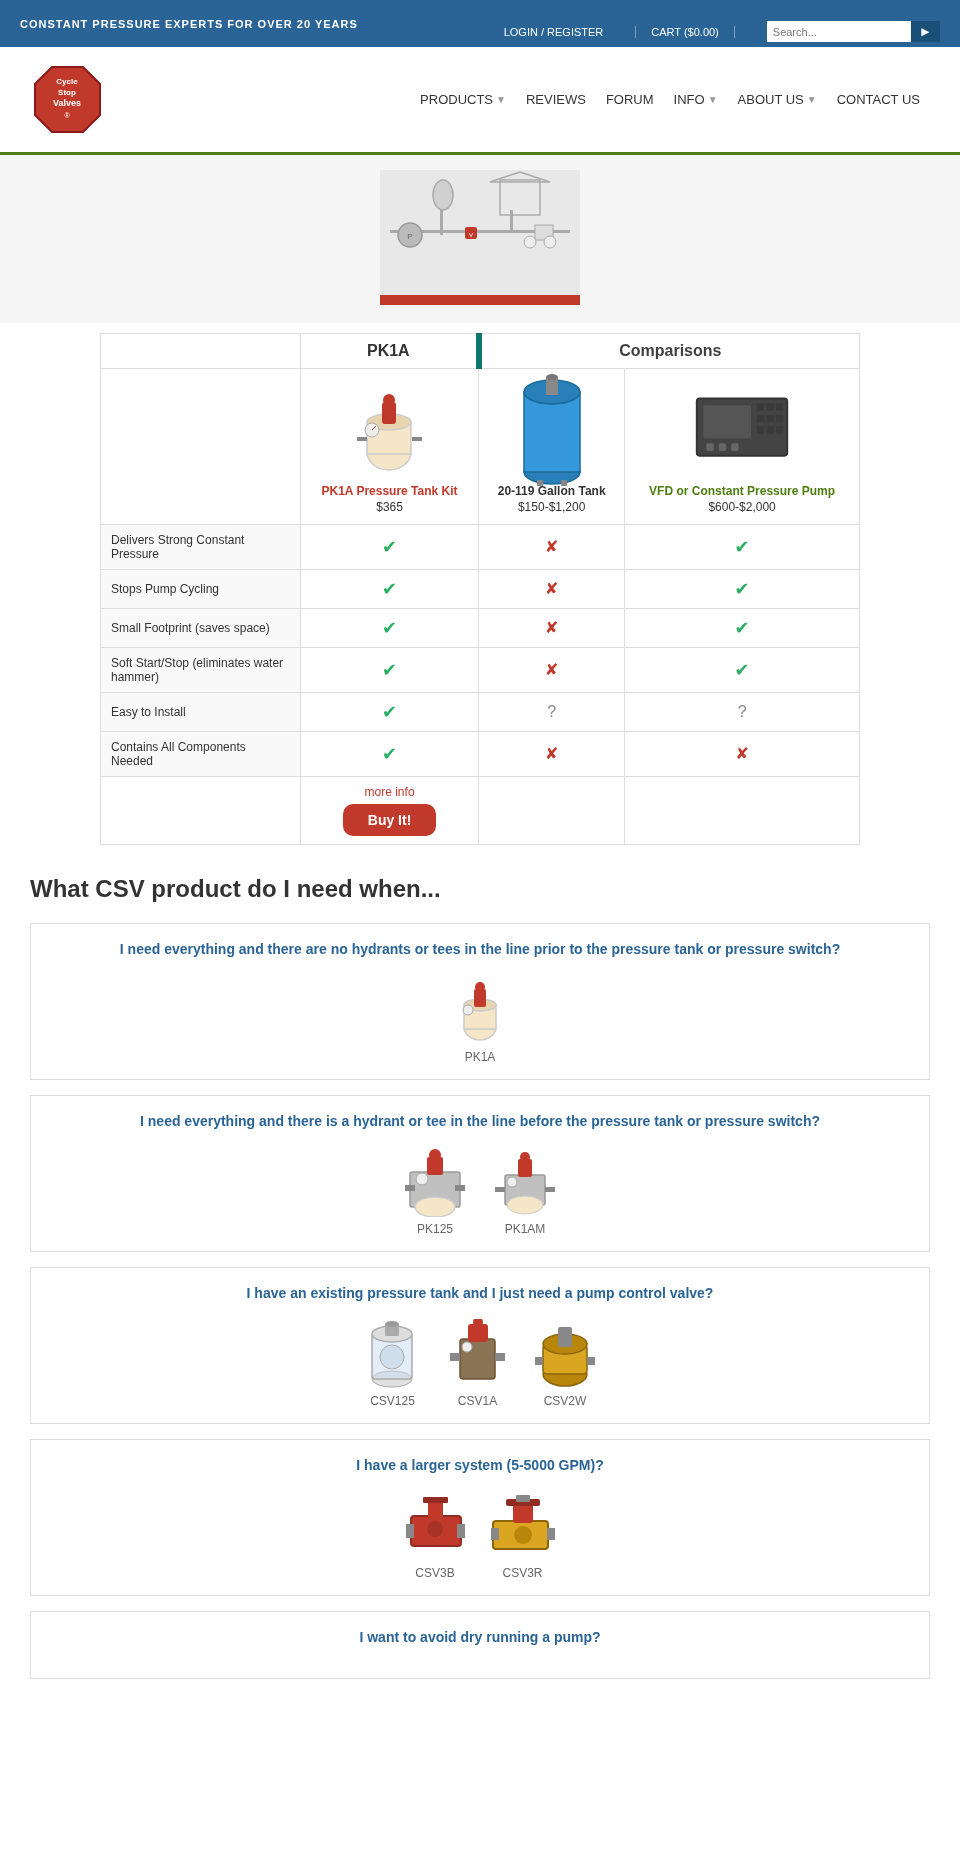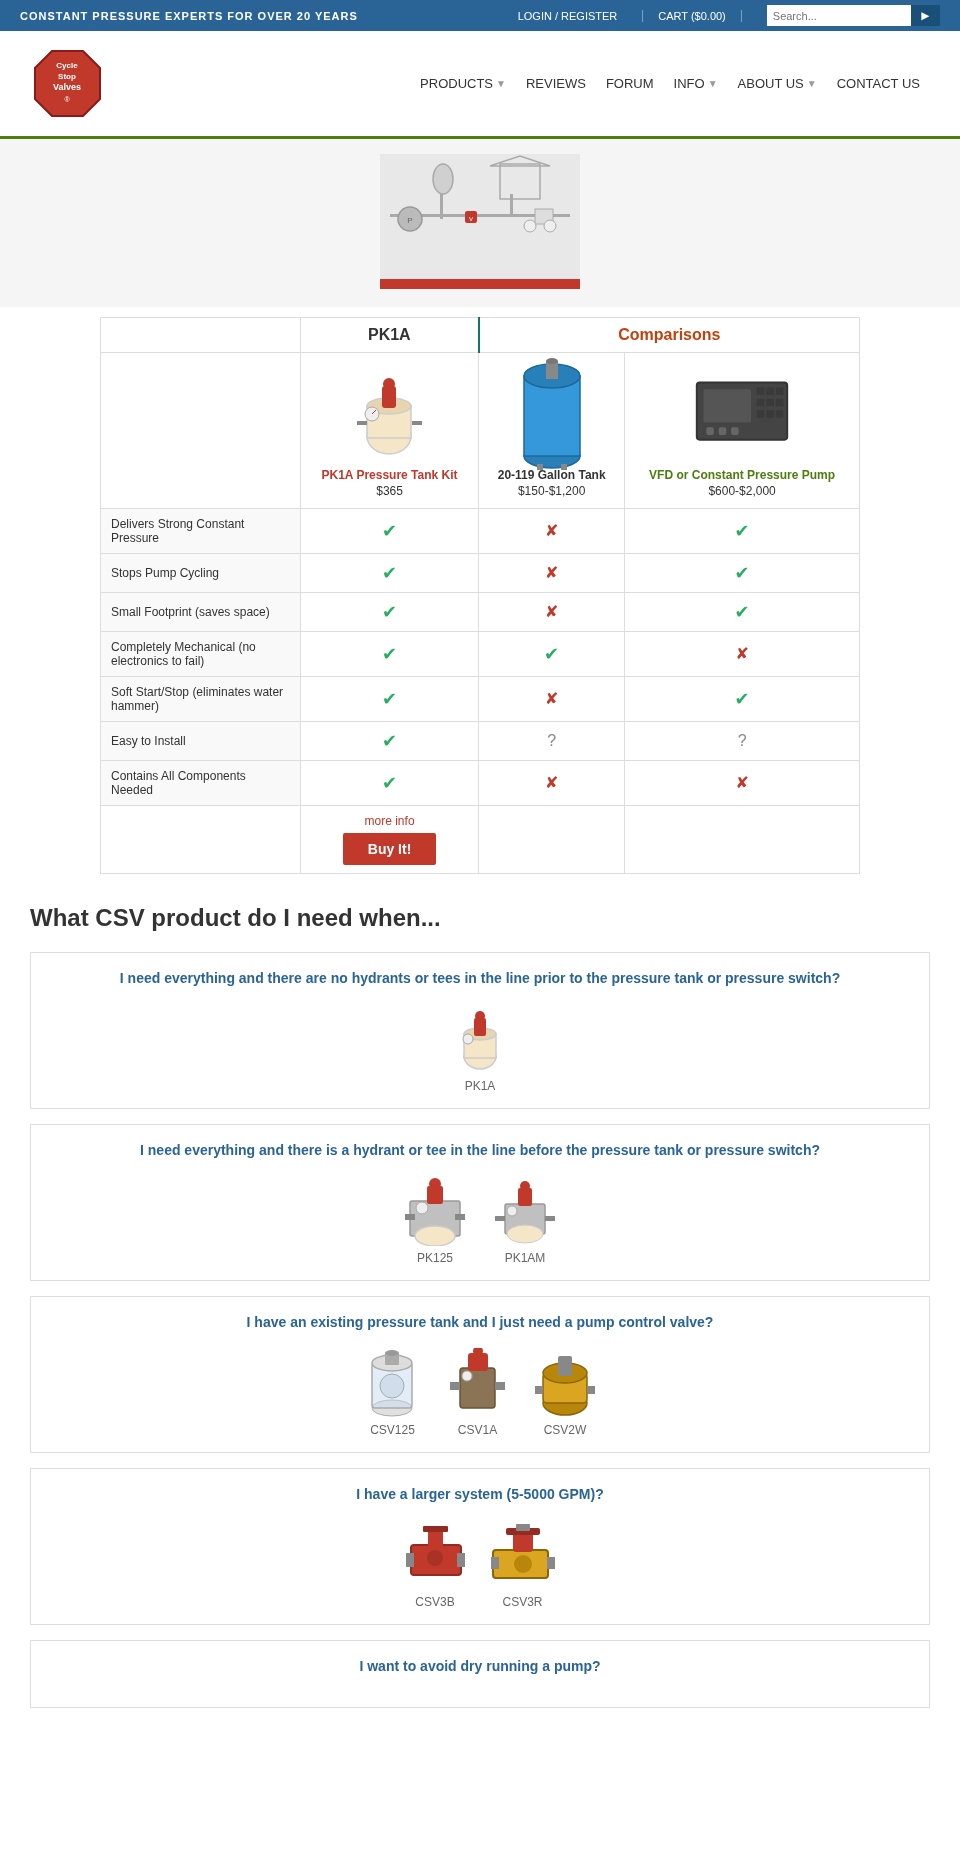--- a/index.html
+++ b/index.html
@@ -9,21 +9,21 @@
     .top-bar {
       background: #2a6496;
       color: #fff;
       font-size: 11px;
       padding: 5px 20px;
       display: flex;
       align-items: center;
       justify-content: space-between;
     }
     .top-bar-left { font-weight: bold; letter-spacing: 1px; font-size: 11px; }
-    .top-bar-right { display: flex; align-items: center; gap: 25px; }
+    .top-bar-right { display: flex; align-items: center; gap: 32px; margin-top: 16px; }
     .top-bar-right a { color: #fff; text-decoration: none; font-size: 11px; }
     .top-bar-right .cart { border-left: 1px solid rgba(255,255,255,0.4); border-right: 1px solid rgba(255,255,255,0.4); padding: 0 15px; }
     .search-bar { display: flex; }
     .search-bar input { padding: 3px 6px; font-size: 11px; border: none; width: 144px; color: #999; }
     .search-bar button { background: #1a4f78; border: none; color: #fff; padding: 3px 8px; cursor: pointer; }
 
     
     .header {
       background: #fff;
       padding: 15px 30px;
@@ -76,24 +76,24 @@
       width: 200px;
     }
     .comparison-table th.pk1a-header {
       background: #fff;
       color: #333;
       font-size: 16px;
       font-weight: bold;
     }
     .comparison-table th.comparisons-header {
       background: #fff;
-      color: #c2410c;
+      color: #404040;
       font-size: 16px;
       font-weight: bold;
-      border-left: 2px solid #0f766e;
+      border-left: 6px solid #0f766e;
     }
     .comparison-table .product-cell {
       padding: 10px;
       vertical-align: top;
     }
     .product-img-placeholder {
       width: 100px;
       height: 100px;
       margin: 0 auto 5px;
       display: flex;
@@ -109,21 +109,21 @@
     .action-cell { padding: 10px; }
     .more-info { color: #c0392b; font-size: 12px; text-decoration: none; display: block; margin-bottom: 5px; }
     .buy-btn {
       background: #c0392b;
       color: #fff;
       border: none;
       padding: 8px 25px;
       font-size: 14px;
       font-weight: bold;
       cursor: pointer;
-      border-radius: 2px;
+      border-radius: 10px;
     }
 
     
     .what-csv {
       padding: 20px 30px;
     }
     .what-csv h2 {
       font-size: 24px;
       font-weight: bold;
       color: #333;
@@ -317,26 +317,20 @@
           <td>Stops Pump Cycling</td>
           <td><span class="check">✔</span></td>
           <td><span class="cross">✘</span></td>
           <td><span class="check">✔</span></td>
         </tr>
         <tr class="feature-row">
           <td>Small Footprint (saves space)</td>
           <td><span class="check">✔</span></td>
           <td><span class="cross">✘</span></td>
           <td><span class="check">✔</span></td>
-        </tr>
-        <tr class="feature-row">
-          <td>Completely Mechanical (no electronics to fail)</td>
-          <td><span class="check">✔</span></td>
-          <td><span class="check">✔</span></td>
-          <td><span class="cross">✘</span></td>
         </tr>
         <tr class="feature-row">
           <td>Soft Start/Stop (eliminates water hammer)</td>
           <td><span class="check">✔</span></td>
           <td><span class="cross">✘</span></td>
           <td><span class="check">✔</span></td>
         </tr>
         <tr class="feature-row">
           <td>Easy to Install</td>
           <td><span class="check">✔</span></td>

